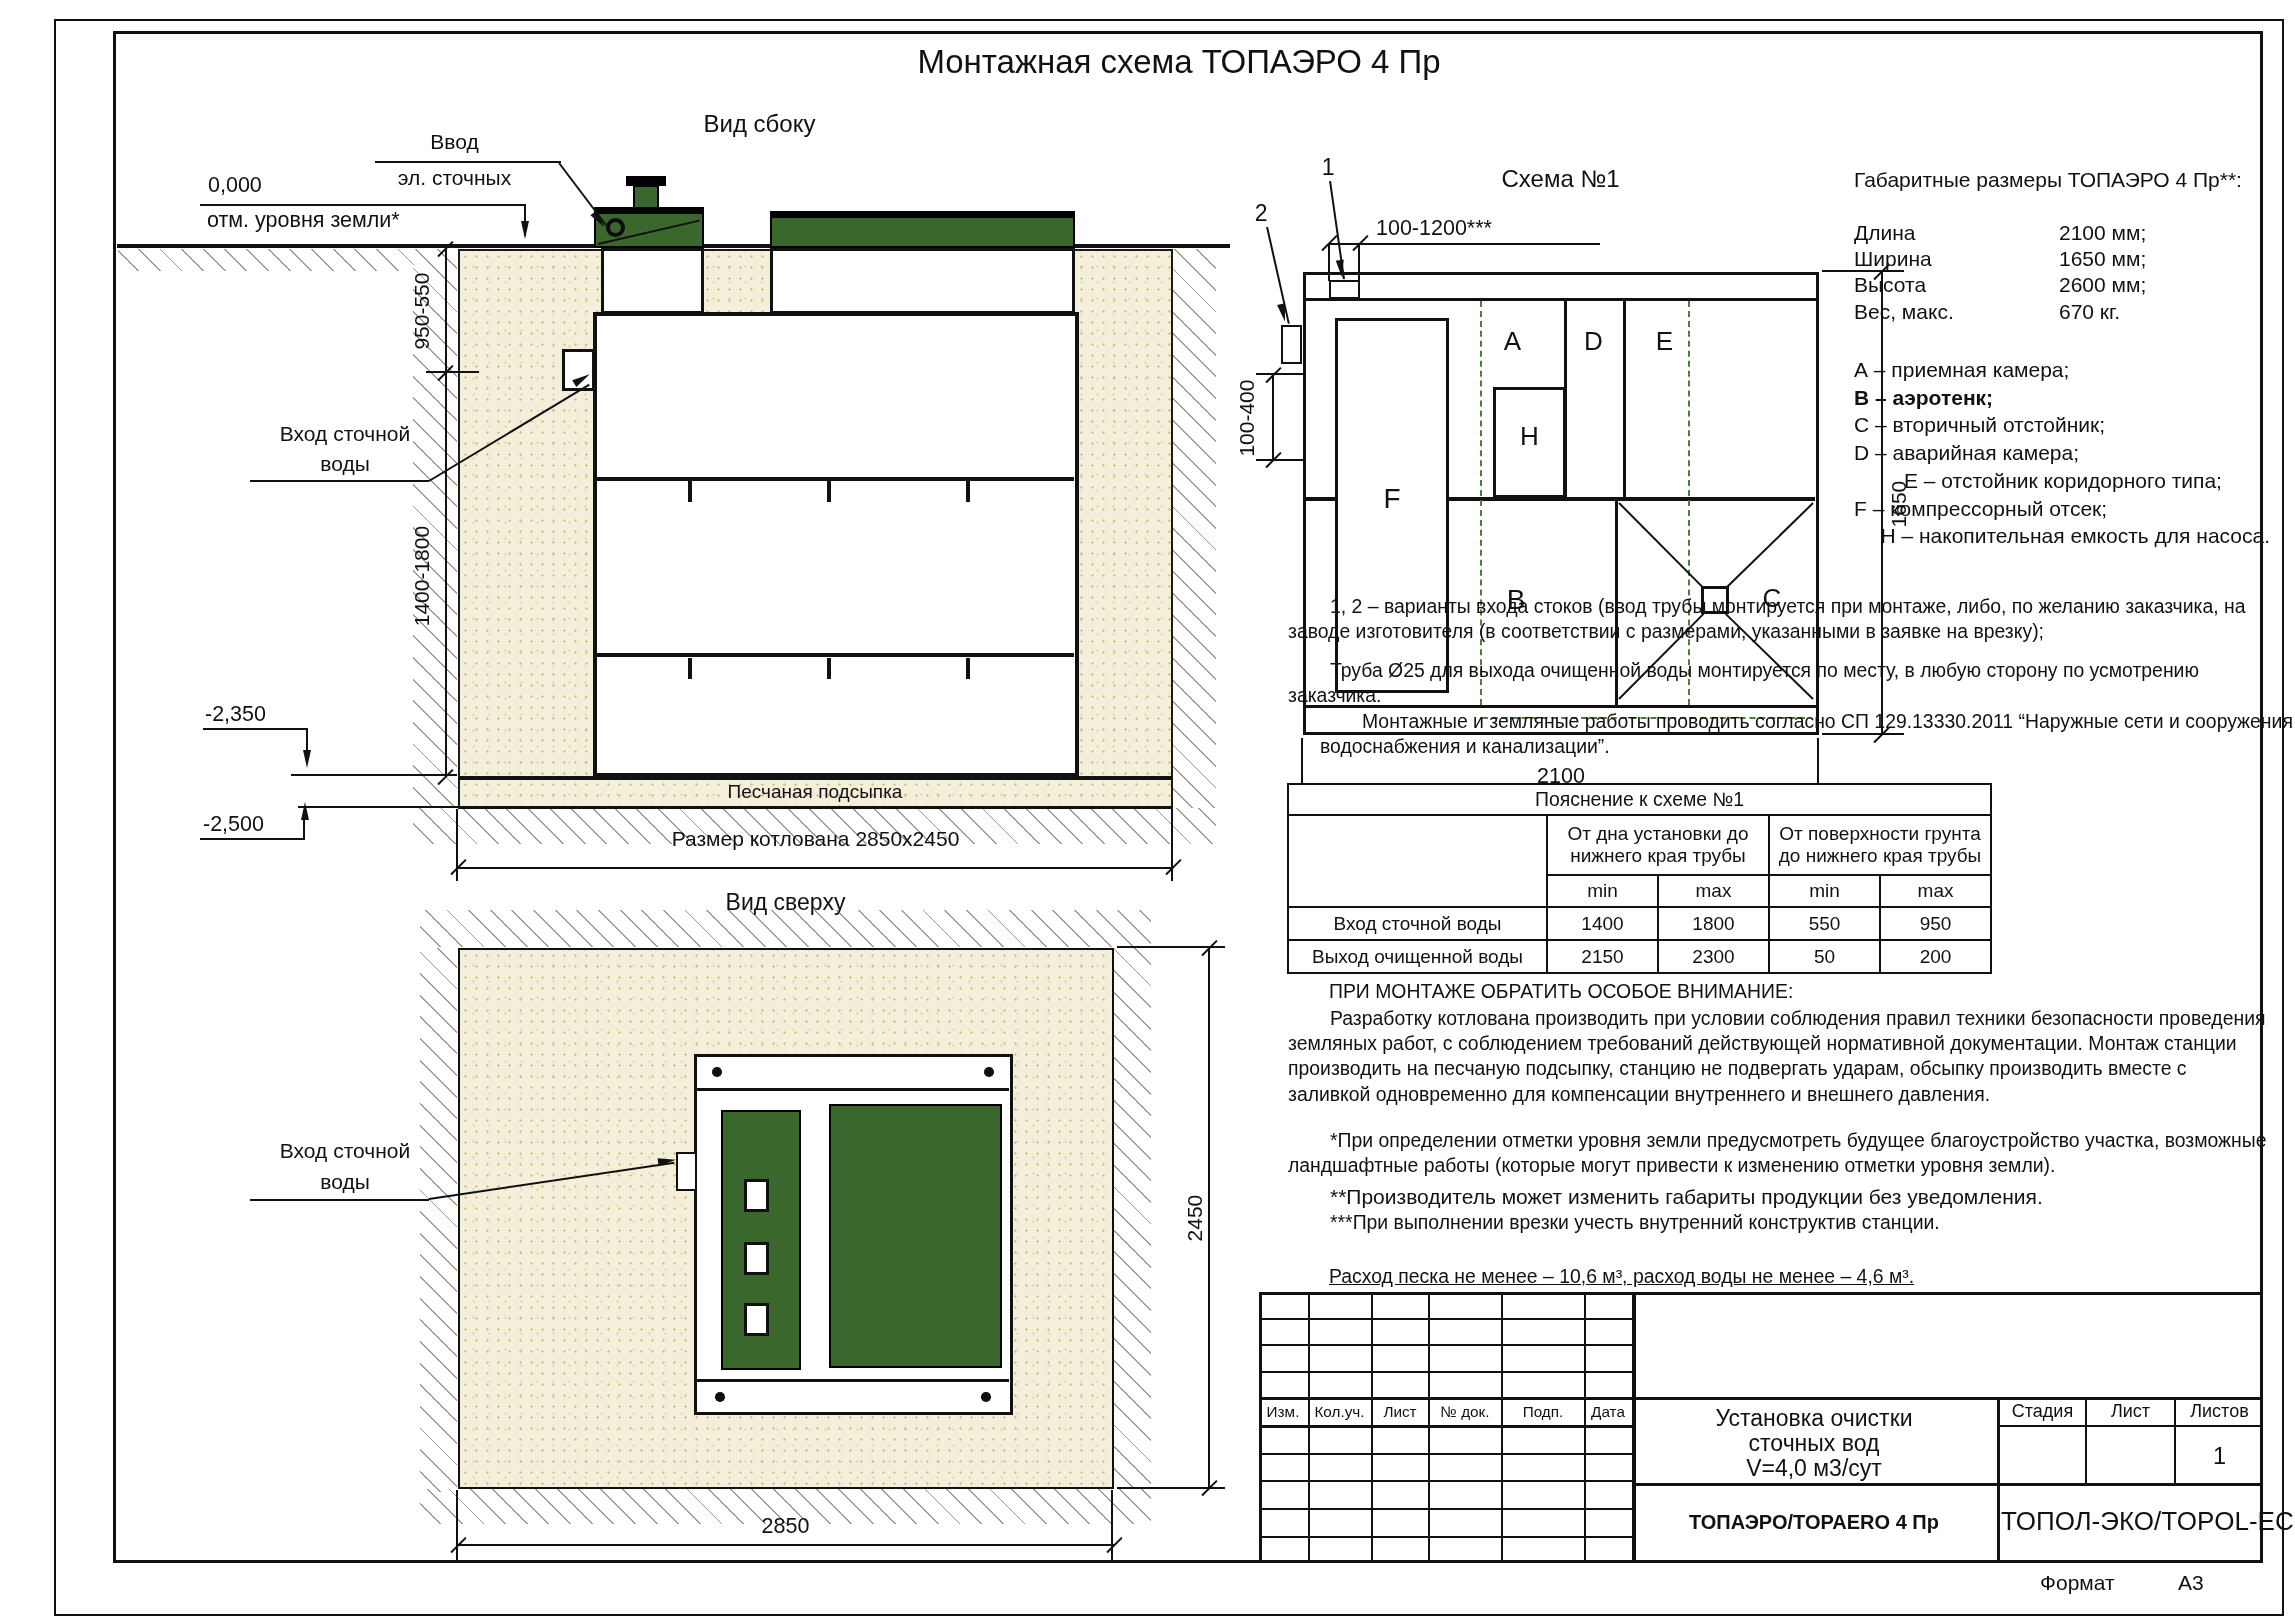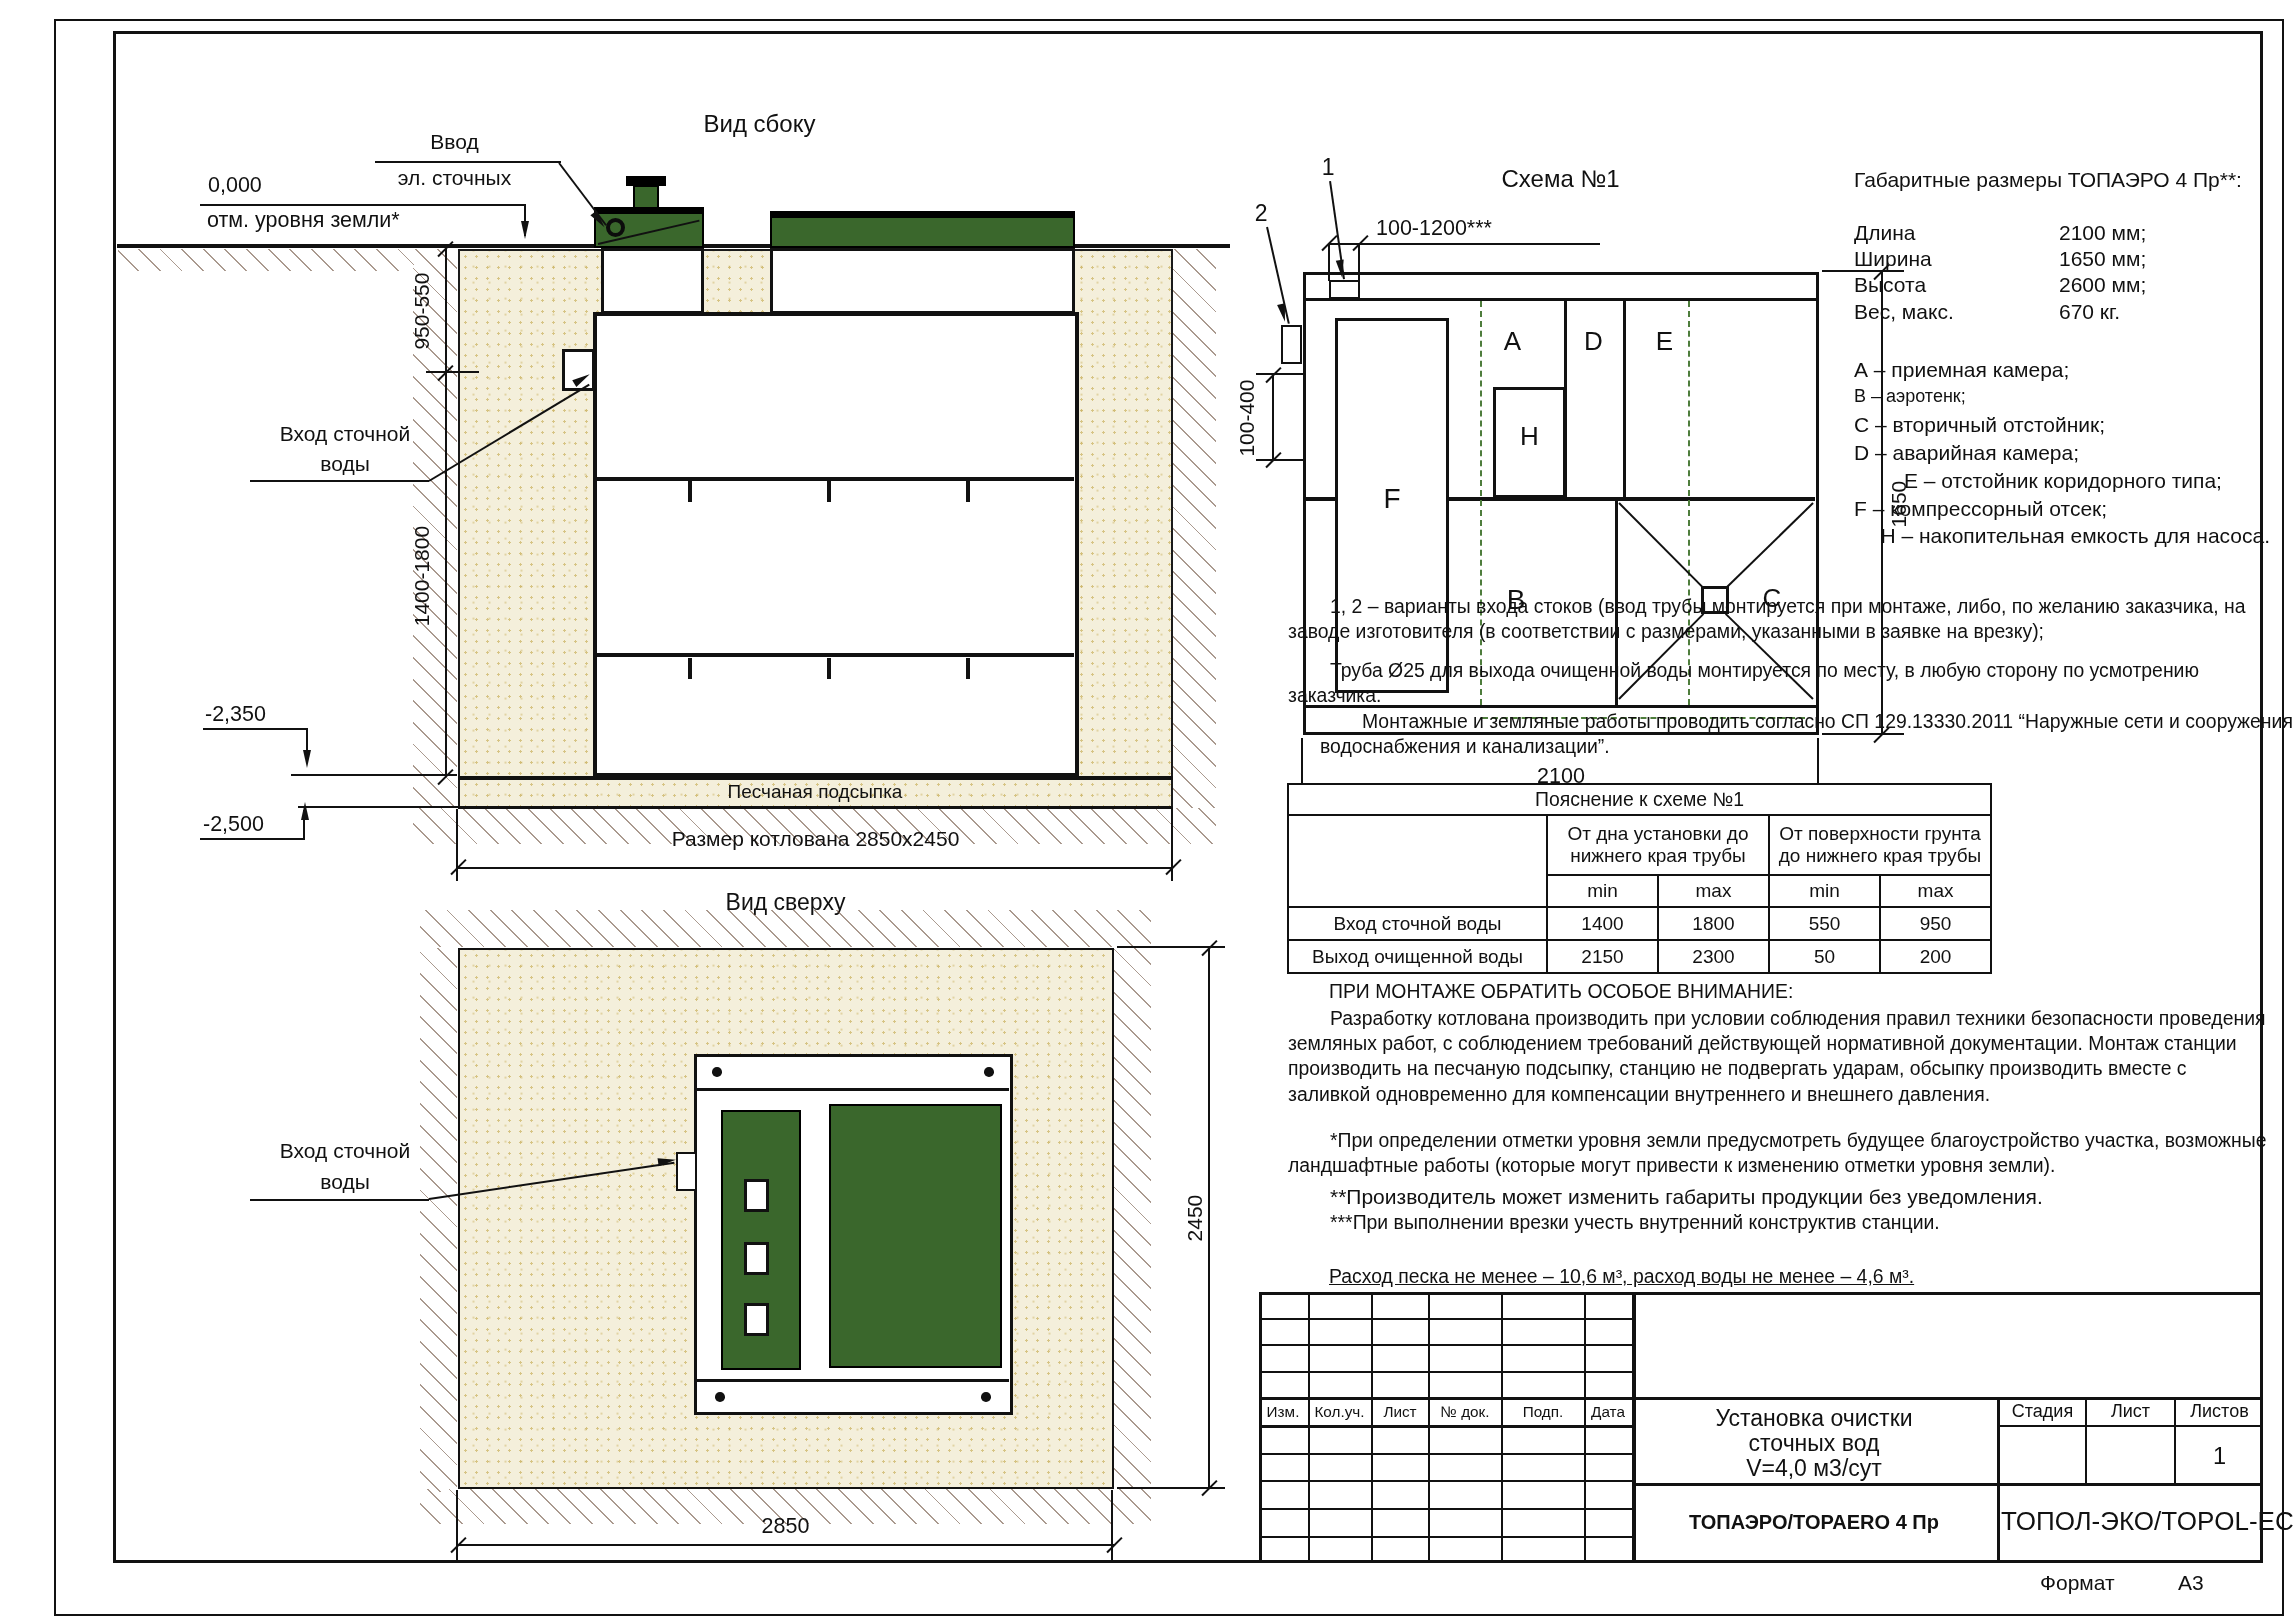--- a/index.html
+++ b/index.html
@@ -28,20 +28,21 @@
   .stampline{position:absolute;background:#111;}
 </style>
 </head>
 <body>
 
 <div id="sheet">
 
   <div class="a" style="left:54px;top:19.4px;width:2230px;height:1597px;border:2.1px solid #111;box-sizing:border-box;"></div>
   <div class="a" style="left:113px;top:30.5px;width:2150px;height:1532px;border:3.5px solid #111;box-sizing:border-box;"></div>
 
+  <div class="t c" style="left:832px;top:43px;width:694px;font-size:33px;">Монтажная схема ТОПАЭРО 4 Пр</div>
 
   <div>
     <div class="t c" style="left:621px;top:110px;width:277px;font-size:24px;">Вид сбоку</div>
 
     <div class="hatch" style="left:118px;top:249px;width:296px;height:22px;"></div>
     <div class="hatch" style="left:413px;top:249px;width:44px;height:559px;"></div>
     <div class="hatch" style="left:1172px;top:249px;width:44px;height:559px;"></div>
     <div class="hatch" style="left:413px;top:808px;width:803px;height:36px;"></div>
     <div class="sand" style="left:458px;top:249px;width:715px;height:559px;border:2.1px solid #1a1a1a;box-sizing:border-box;"></div>
 
@@ -240,21 +241,21 @@
     <div class="t" style="left:1854px;top:247px;font-size:21px;">Ширина</div>
     <div class="t" style="left:2059px;top:247px;font-size:21px;">1650 мм;</div>
     <div class="t" style="left:1854px;top:273px;font-size:21px;">Высота</div>
     <div class="t" style="left:2059px;top:273px;font-size:21px;">2600 мм;</div>
     <div class="t" style="left:1854px;top:300px;font-size:21px;">Вес, макс.</div>
     <div class="t" style="left:2059px;top:300px;font-size:21px;">670 кг.</div>
   </div>
 
   <div>
     <div class="t" style="left:1854px;top:358px;font-size:21px;">А – приемная камера;</div>
-    <div class="t" style="left:1854px;top:386px;font-size:18px;">В – аэротенк;</div>
+    <div class="t" style="left:1854px;top:386px;font-size:21px;font-weight:bold;">В – аэротенк;</div>
     <div class="t" style="left:1854px;top:413px;font-size:21px;">С – вторичный отстойник;</div>
     <div class="t" style="left:1854px;top:441px;font-size:21px;">D – аварийная камера;</div>
     <div class="t" style="left:1904px;top:469px;font-size:21px;">Е – отстойник коридорного типа;</div>
     <div class="t" style="left:1854px;top:497px;font-size:21px;">F – компрессорный отсек;</div>
     <div class="t w" style="left:1854px;top:524px;width:416px;font-size:21px;text-align:right;">Н – накопительная емкость для насоса.</div>
   </div>
 
   <div>
     <div class="t w" style="left:1288px;top:594px;width:978px;font-size:19.4px;text-indent:42px;line-height:1.3;">1, 2 – варианты входа  стоков (ввод трубы монтируется при монтаже, либо, по желанию заказчика, на заводе изготовителя (в соответствии с размерами, указанными в заявке на врезку);</div>
     <div class="t w" style="left:1288px;top:658px;width:985px;font-size:19.4px;text-indent:42px;line-height:1.3;">Труба Ø25 для выхода очищенной воды монтируется по месту, в любую сторону по усмотрению заказчика.</div>

